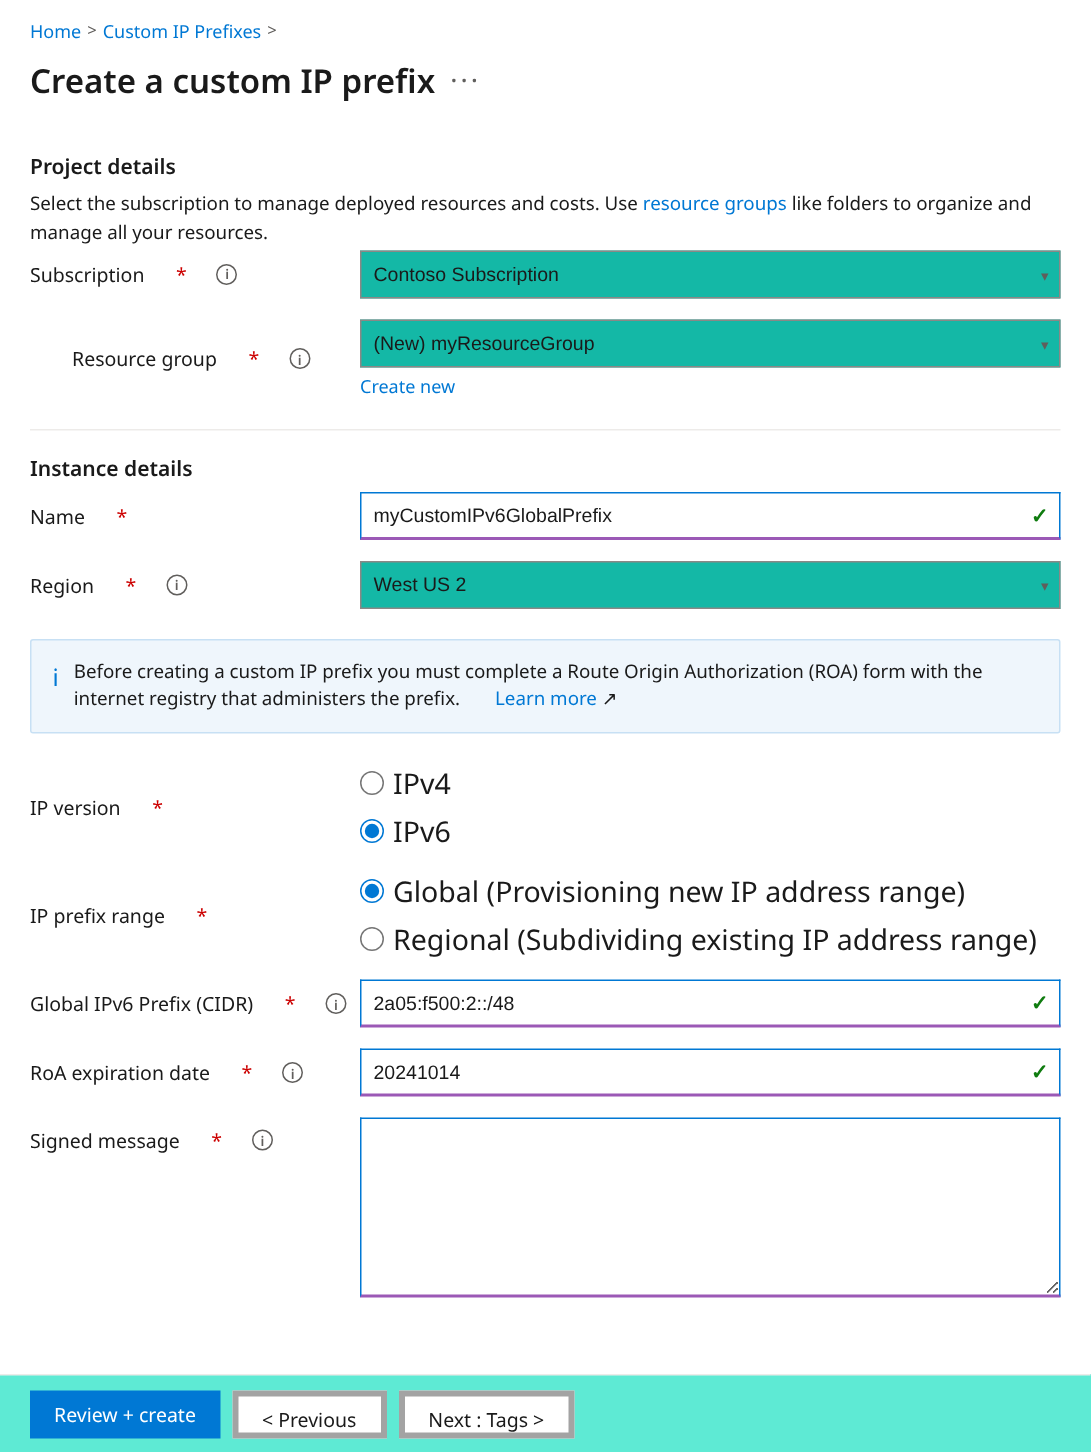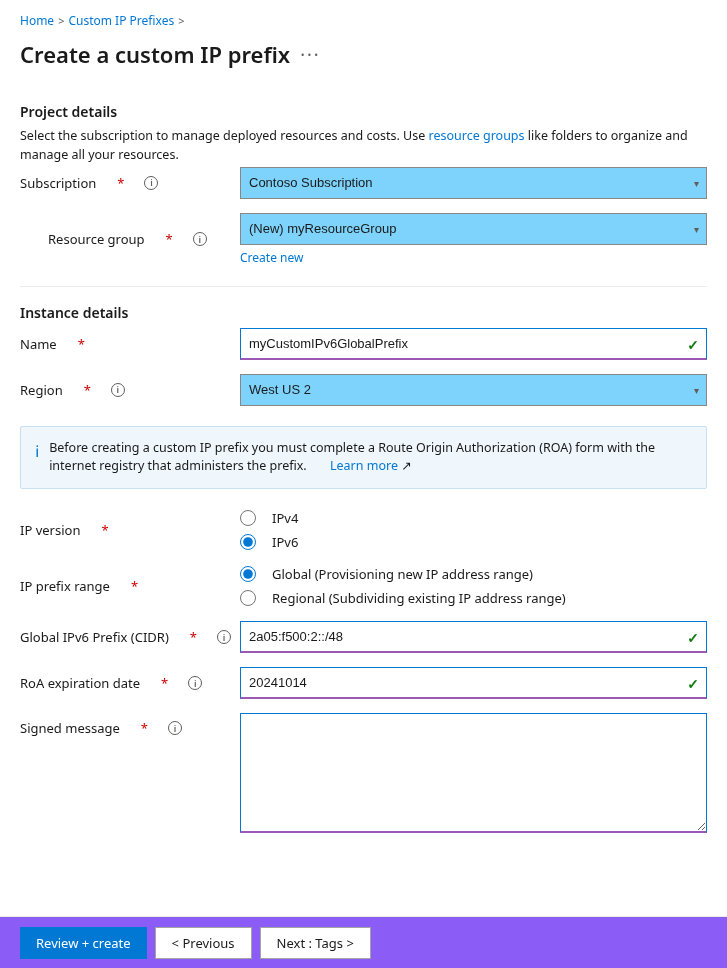--- a/index.html
+++ b/index.html
@@ -101,21 +101,21 @@
       flex: 1;
     }
     .form-select-wrapper {
       position: relative;
       width: 100%;
     }
     .form-select-wrapper select {
       width: 100%;
       height: 32px;
       border: 1px solid #8a8886;
-      background: #7dd3fc;
+      background: #14b8a6;
       padding: 0 30px 0 8px;
       font-size: 13px;
       color: #1a1a1a;
       appearance: none;
       cursor: pointer;
       outline: none;
     }
     .chevron-icon {
       position: absolute;
       right: 8px;
@@ -198,24 +198,23 @@
       gap: 6px;
       cursor: pointer;
     }
     .radio-item input[type="radio"] {
       width: 16px;
       height: 16px;
       accent-color: #0078d4;
       cursor: pointer;
     }
     .radio-item label {
-      font-size: 13px;
-      color: #1a1a1a;
-      cursor: pointer;
-      margin-left: 10px;
+      font-size: 19px;
+      color: #1a1a1a;
+      cursor: pointer;
     }
     
     .form-textarea {
       width: 100%;
       height: 120px;
       border: 1px solid #0078d4;
       border-bottom: 2px solid #9b59b6;
       padding: 6px 8px;
       font-size: 13px;
       color: #1a1a1a;
@@ -224,41 +223,41 @@
       font-family: inherit;
       background: #fff;
     }
     
     .footer {
       position: fixed;
       bottom: 0;
       left: 0;
       width: 727px;
       height: 52px;
-      background: #8b5cf6;
+      background: #5eead4;
       border-top: 1px solid #edebe9;
       display: flex;
       align-items: center;
       padding: 0 20px;
       gap: 8px;
     }
     .btn-primary {
       background: #0078d4;
       color: #fff;
       border: none;
       padding: 6px 16px;
       font-size: 13px;
       cursor: pointer;
       height: 32px;
       font-family: inherit;
     }
     .btn-secondary {
       background: #fff;
       color: #1a1a1a;
-      border: 1px solid #a3a3a3;
+      border: 4px solid #a3a3a3;
       padding: 6px 16px;
       font-size: 13px;
       cursor: pointer;
       height: 32px;
       font-family: inherit;
     }
     .btn-secondary:disabled {
       color: #a19f9d;
       cursor: default;
     }

